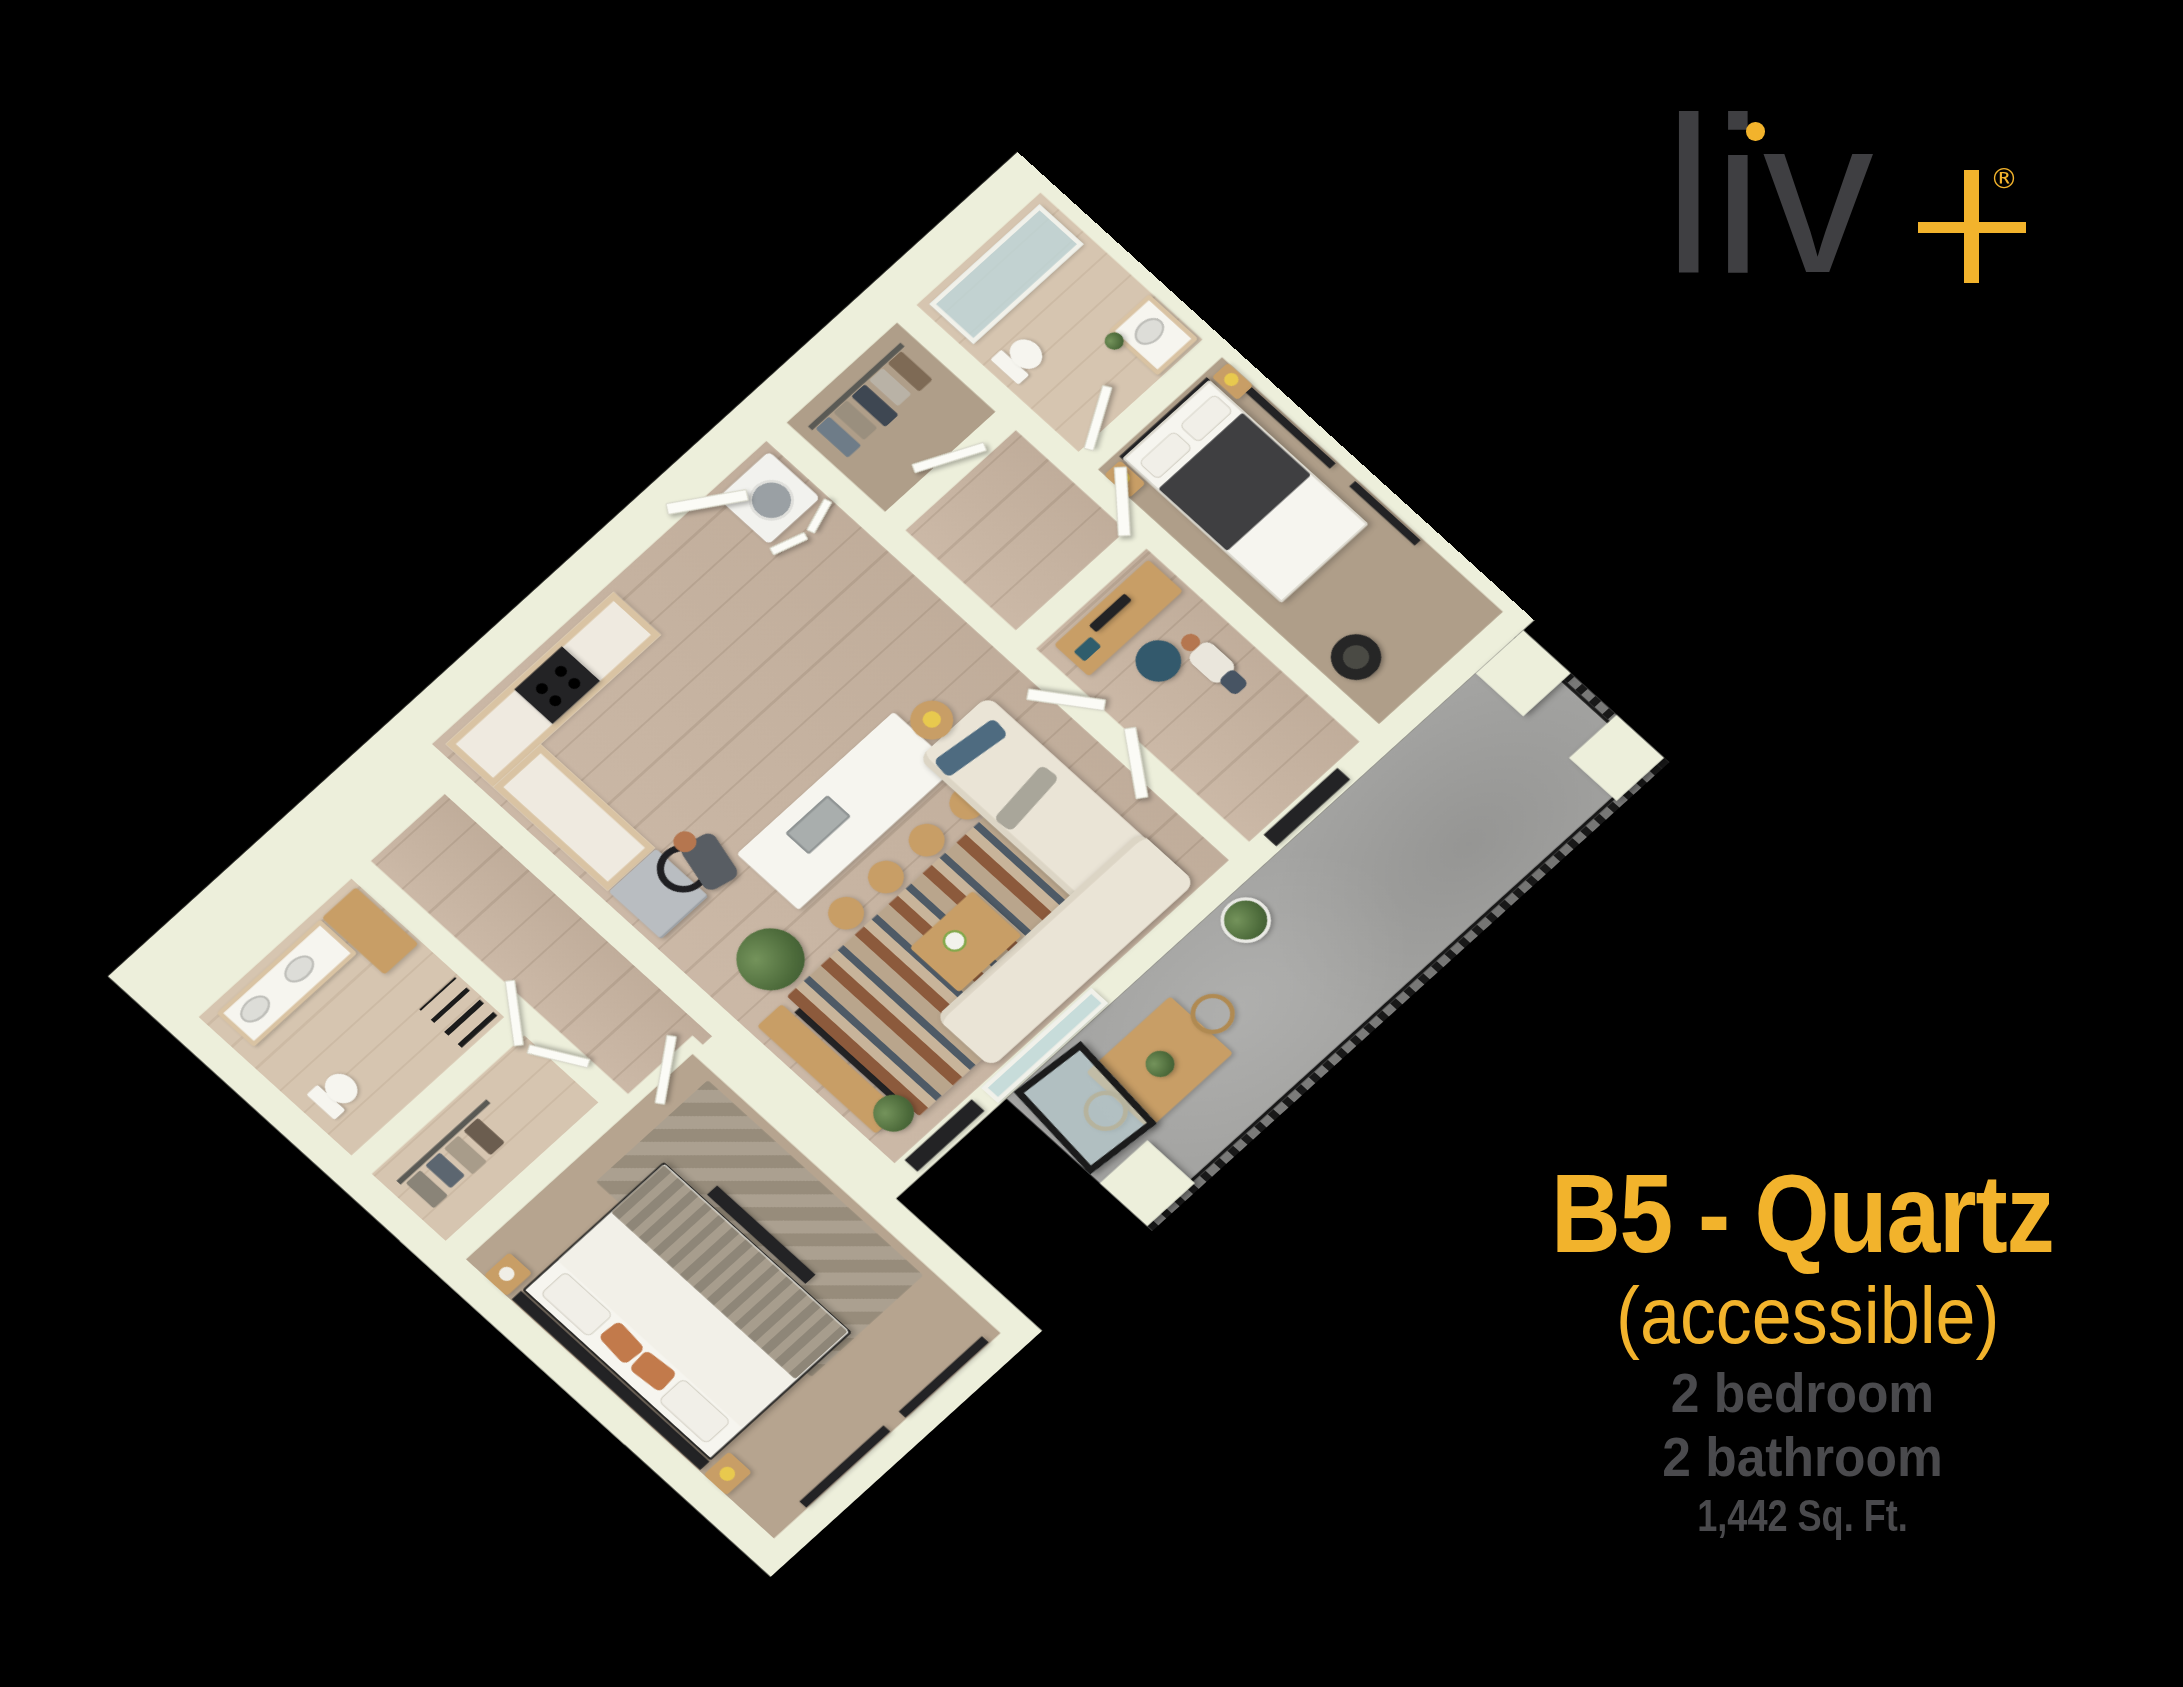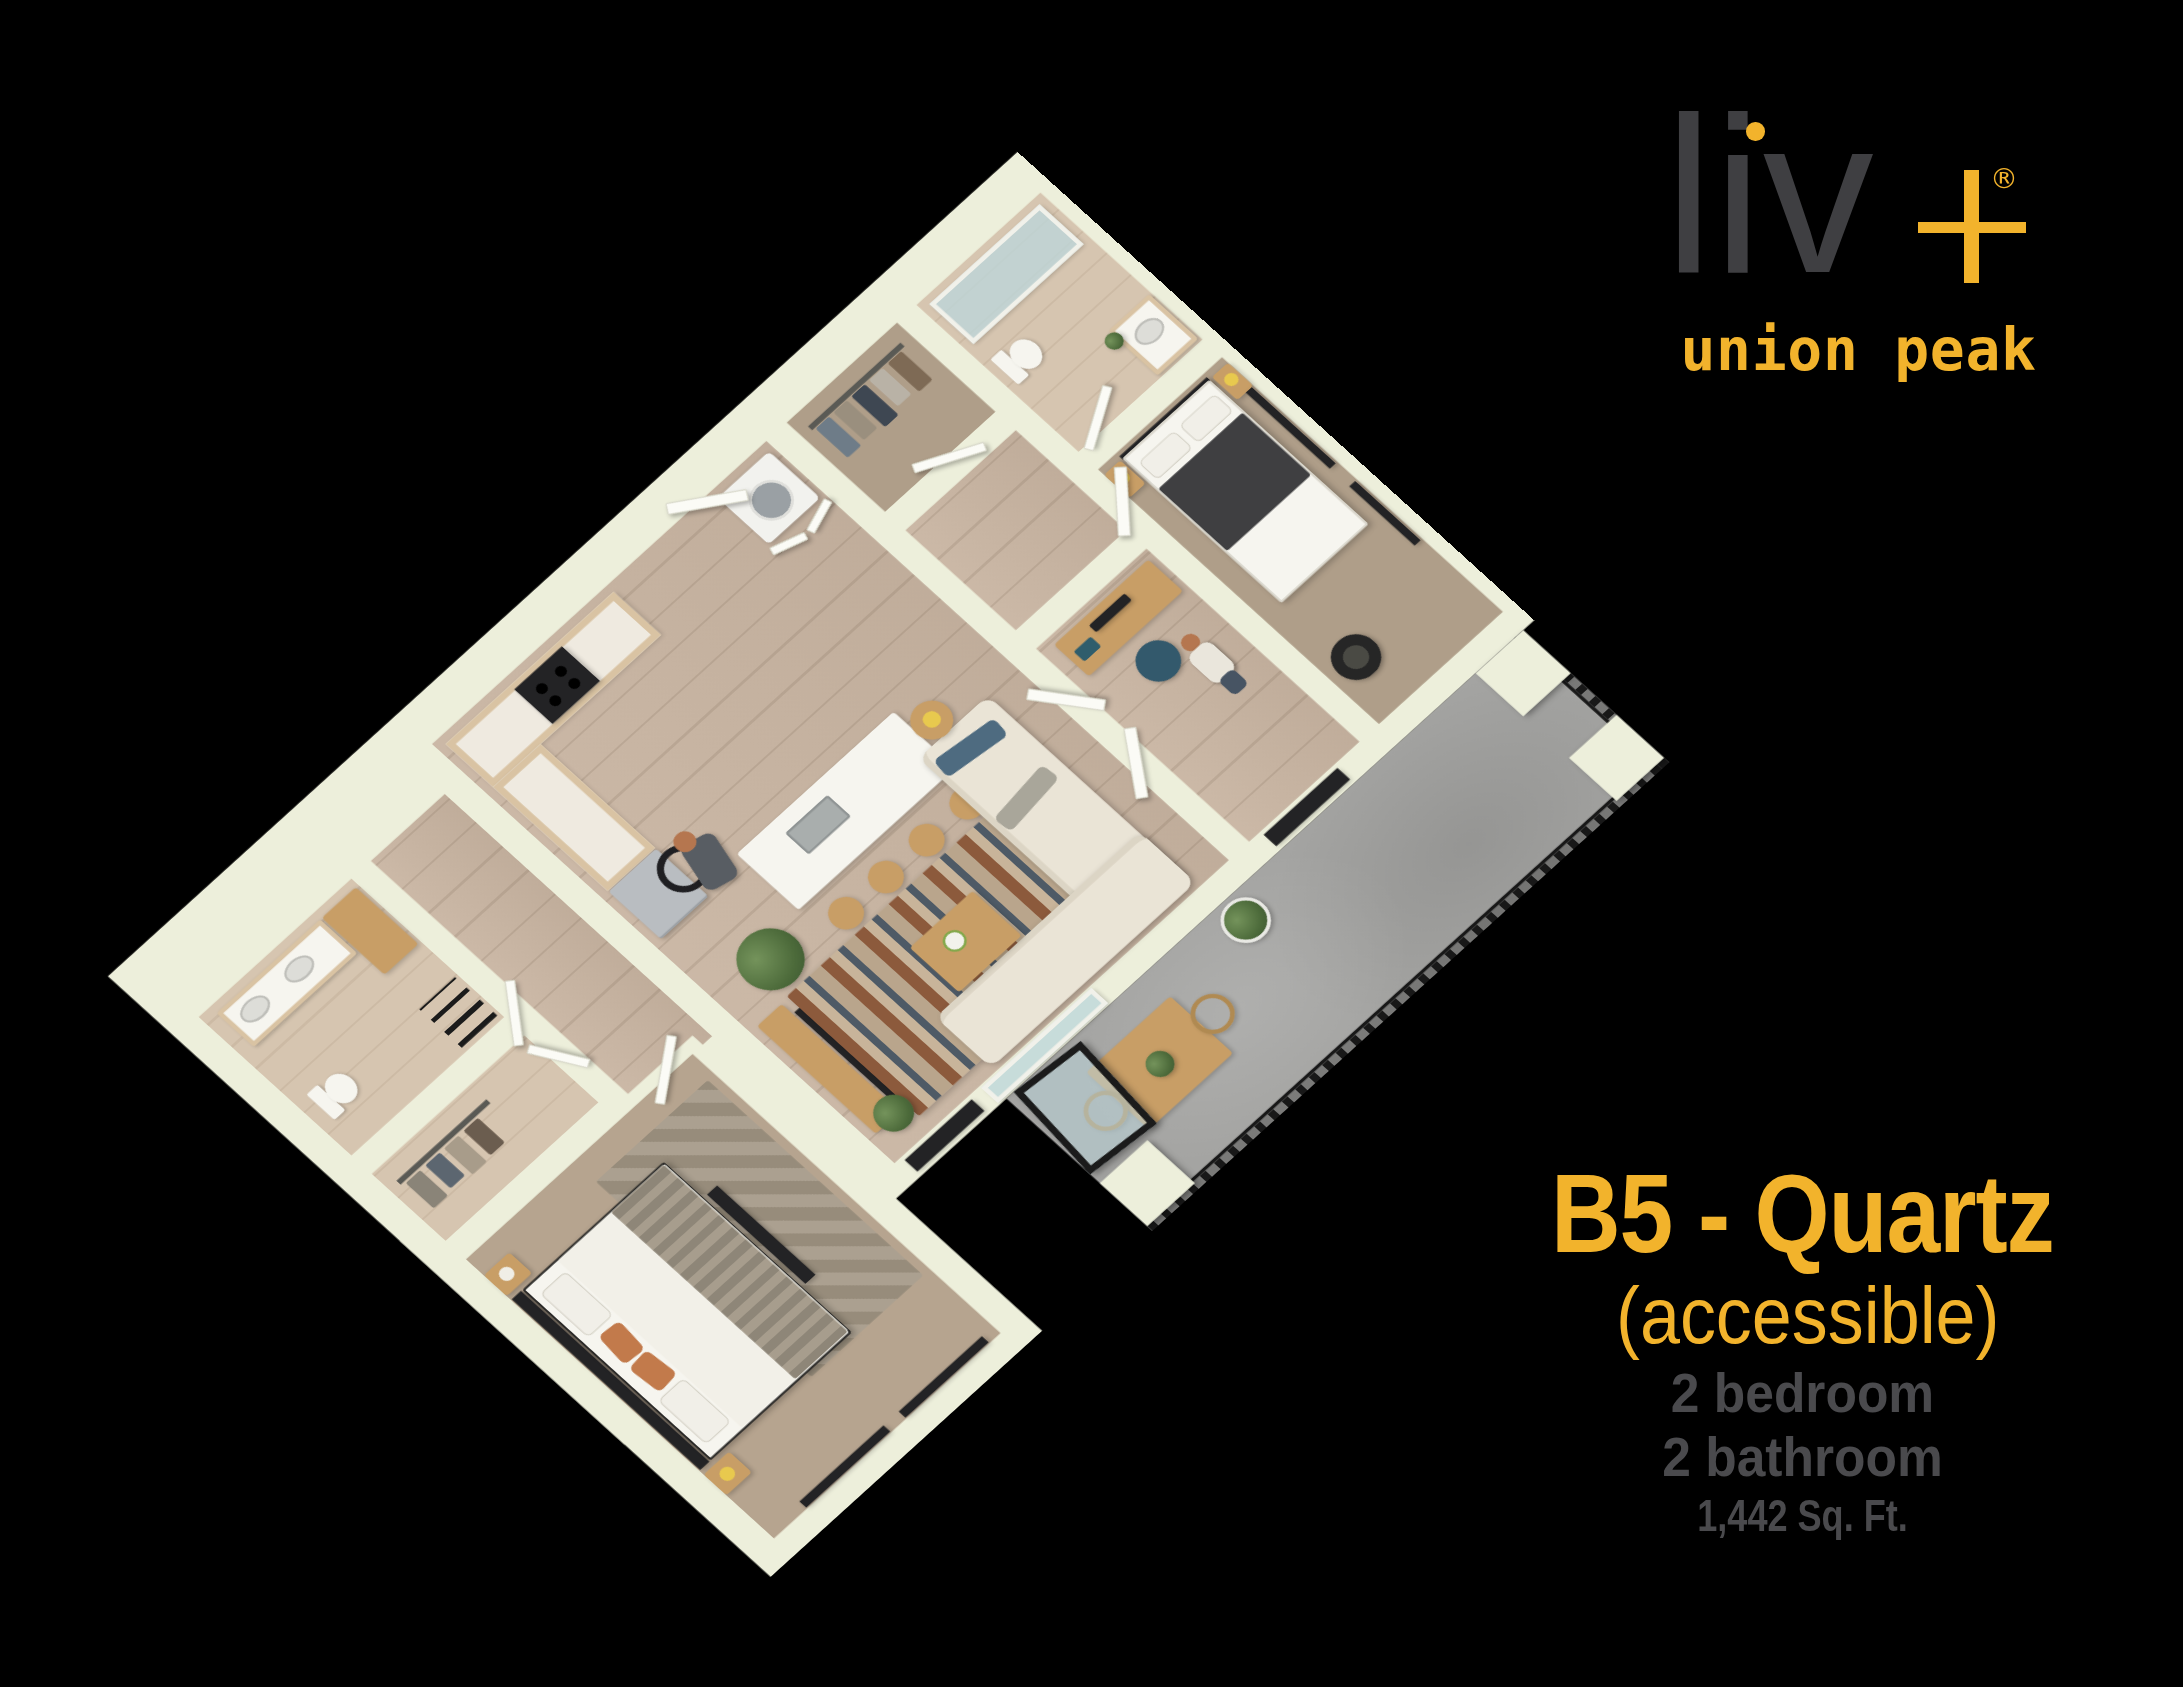--- a/index.html
+++ b/index.html
@@ -203,21 +203,20 @@
     <div style="left:467px;top:691px;width:73px;height:99px;border:6.6px solid #1B1B1B;background:rgba(188,214,218,.55);transform:rotate(5deg);box-shadow:2.6px 3.3px 6.6px rgba(0,0,0,.35)"></div>
   </div>
 </div>
 
 <div class="logo">
   <span class="word">liv</span>
   <span class="idot"></span>
   <span class="plusv"></span>
   <span class="plush"></span>
   <span class="reg">®</span>
-  <span class="sub">union peak</span>
 </div>
 
 <div class="unit-title">B5 - Quartz</div>
 <div class="unit-sub">(accessible)</div>
 <div class="spec spec1">2 bedroom</div>
 <div class="spec spec2">2 bathroom</div>
 <div class="spec spec3">1,442 Sq. Ft.</div>
 
 
 </body></html>

